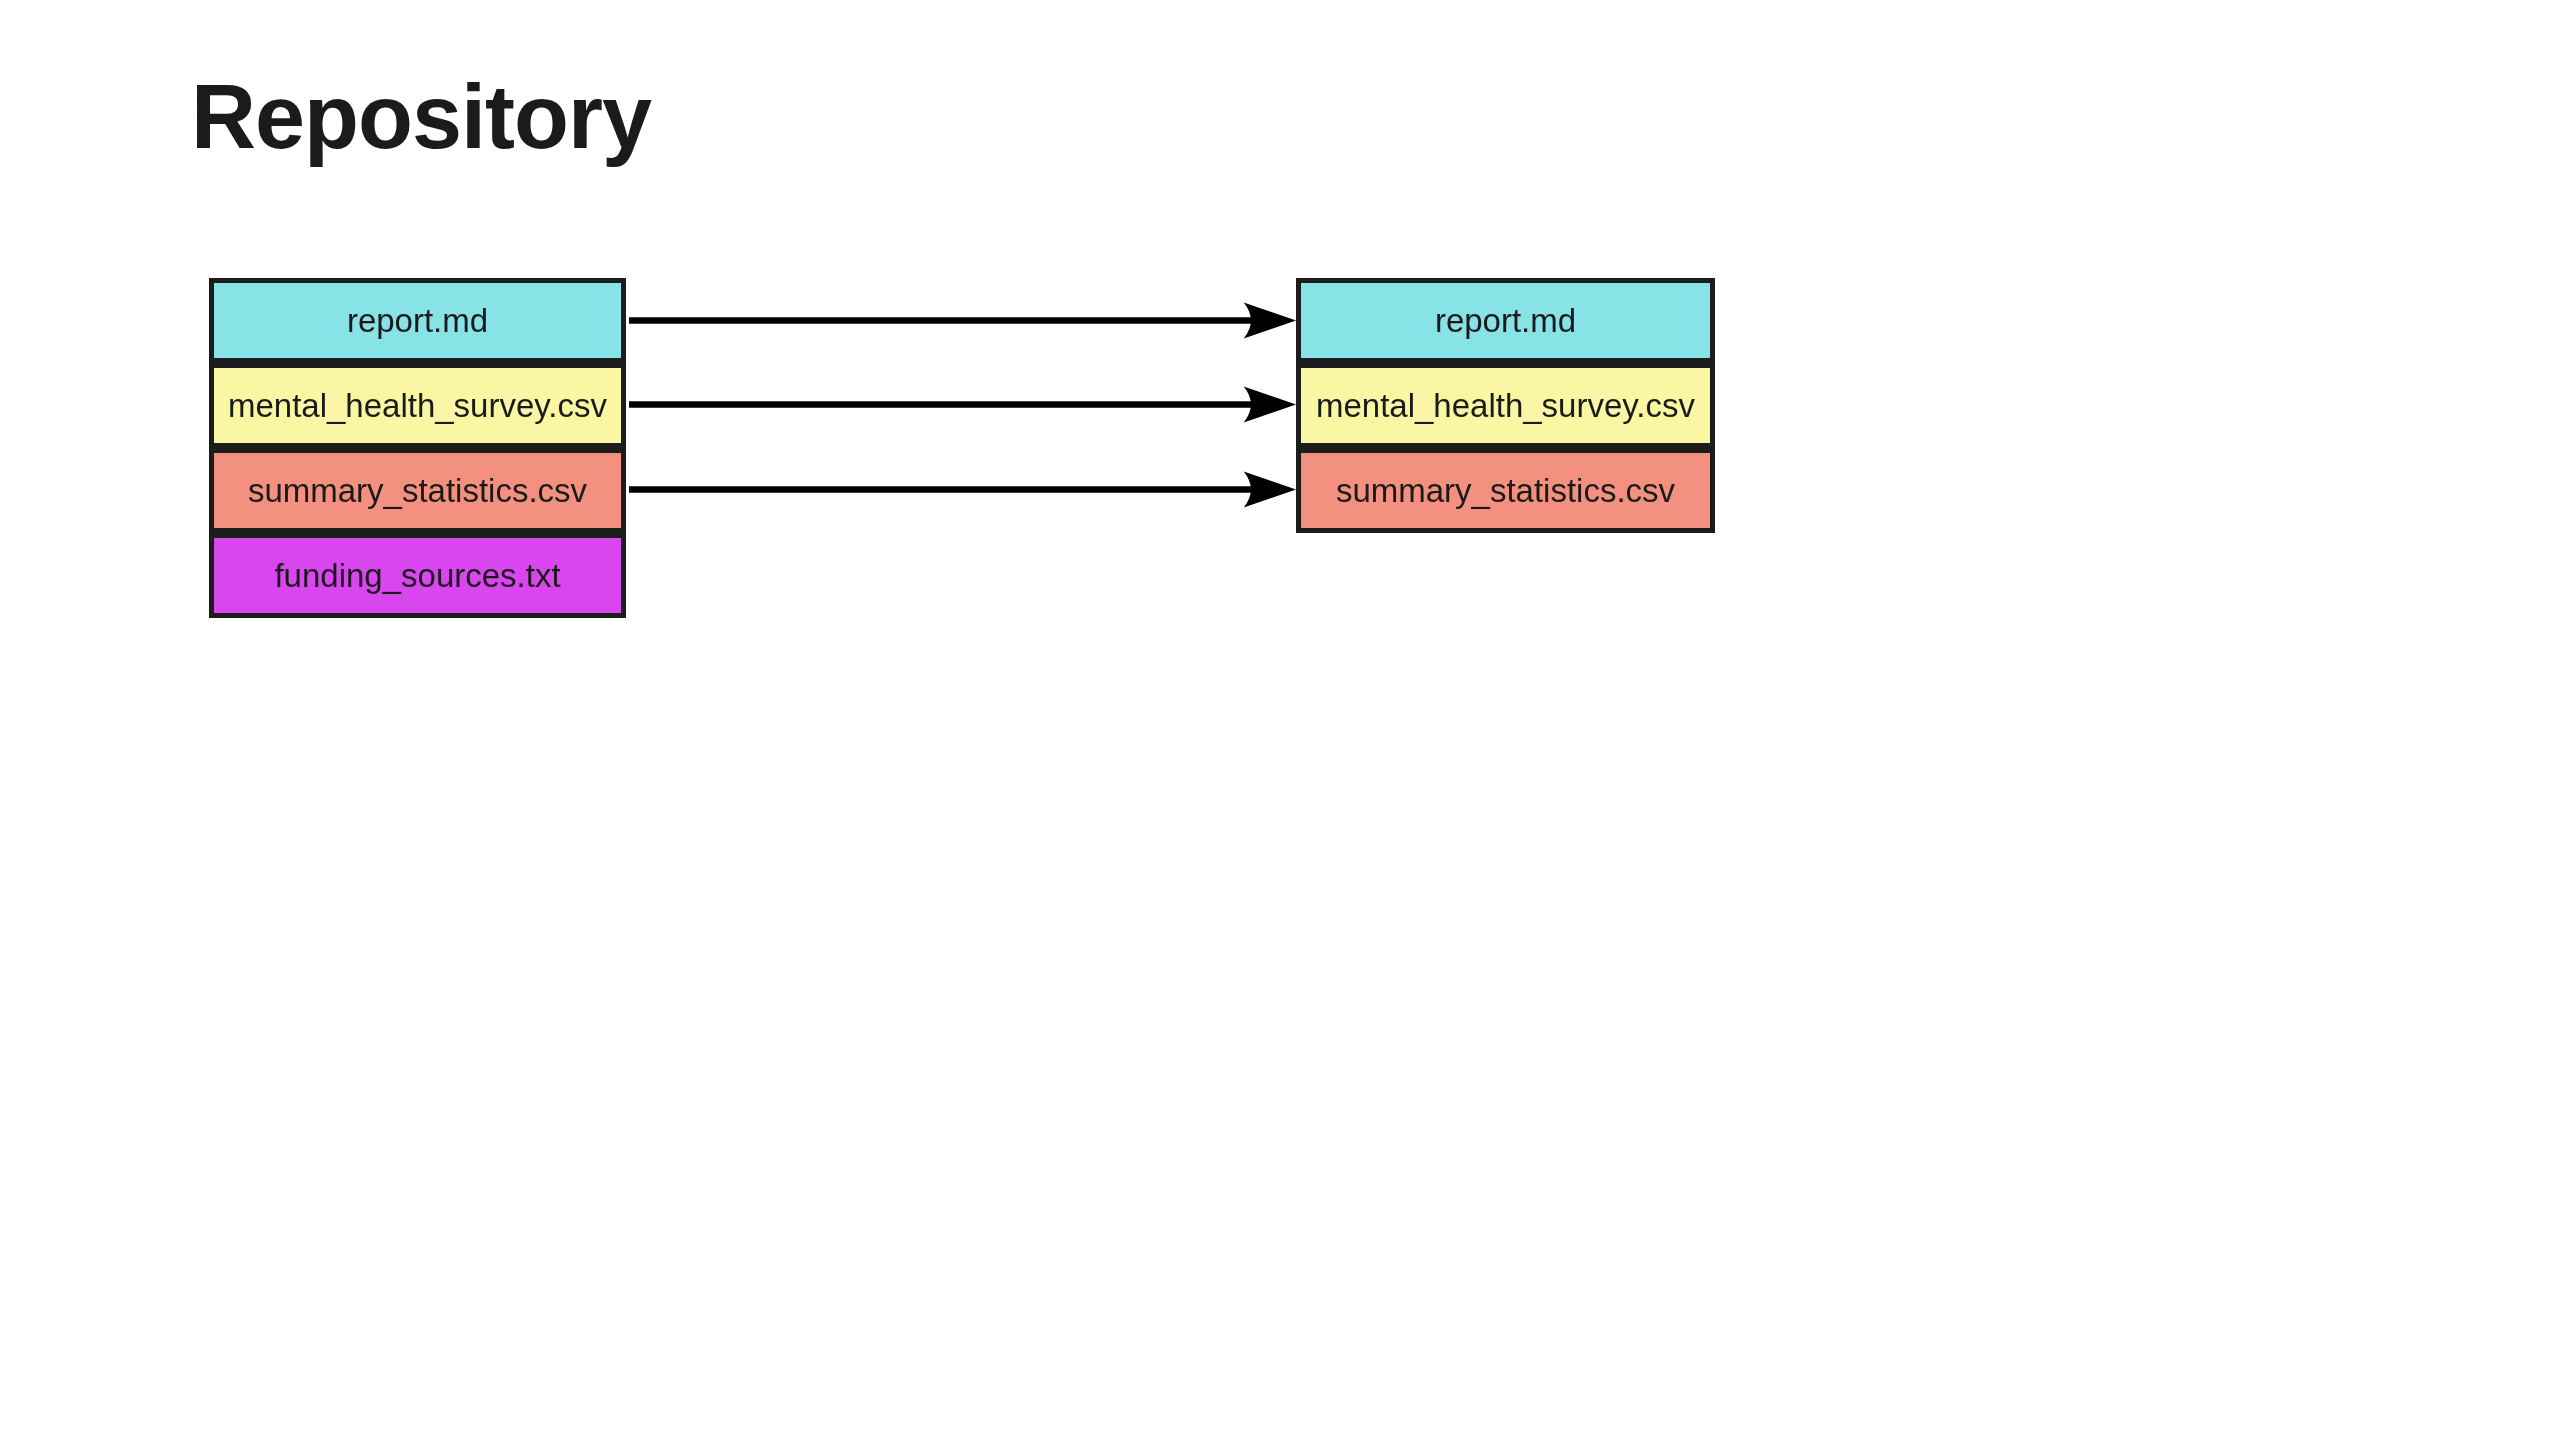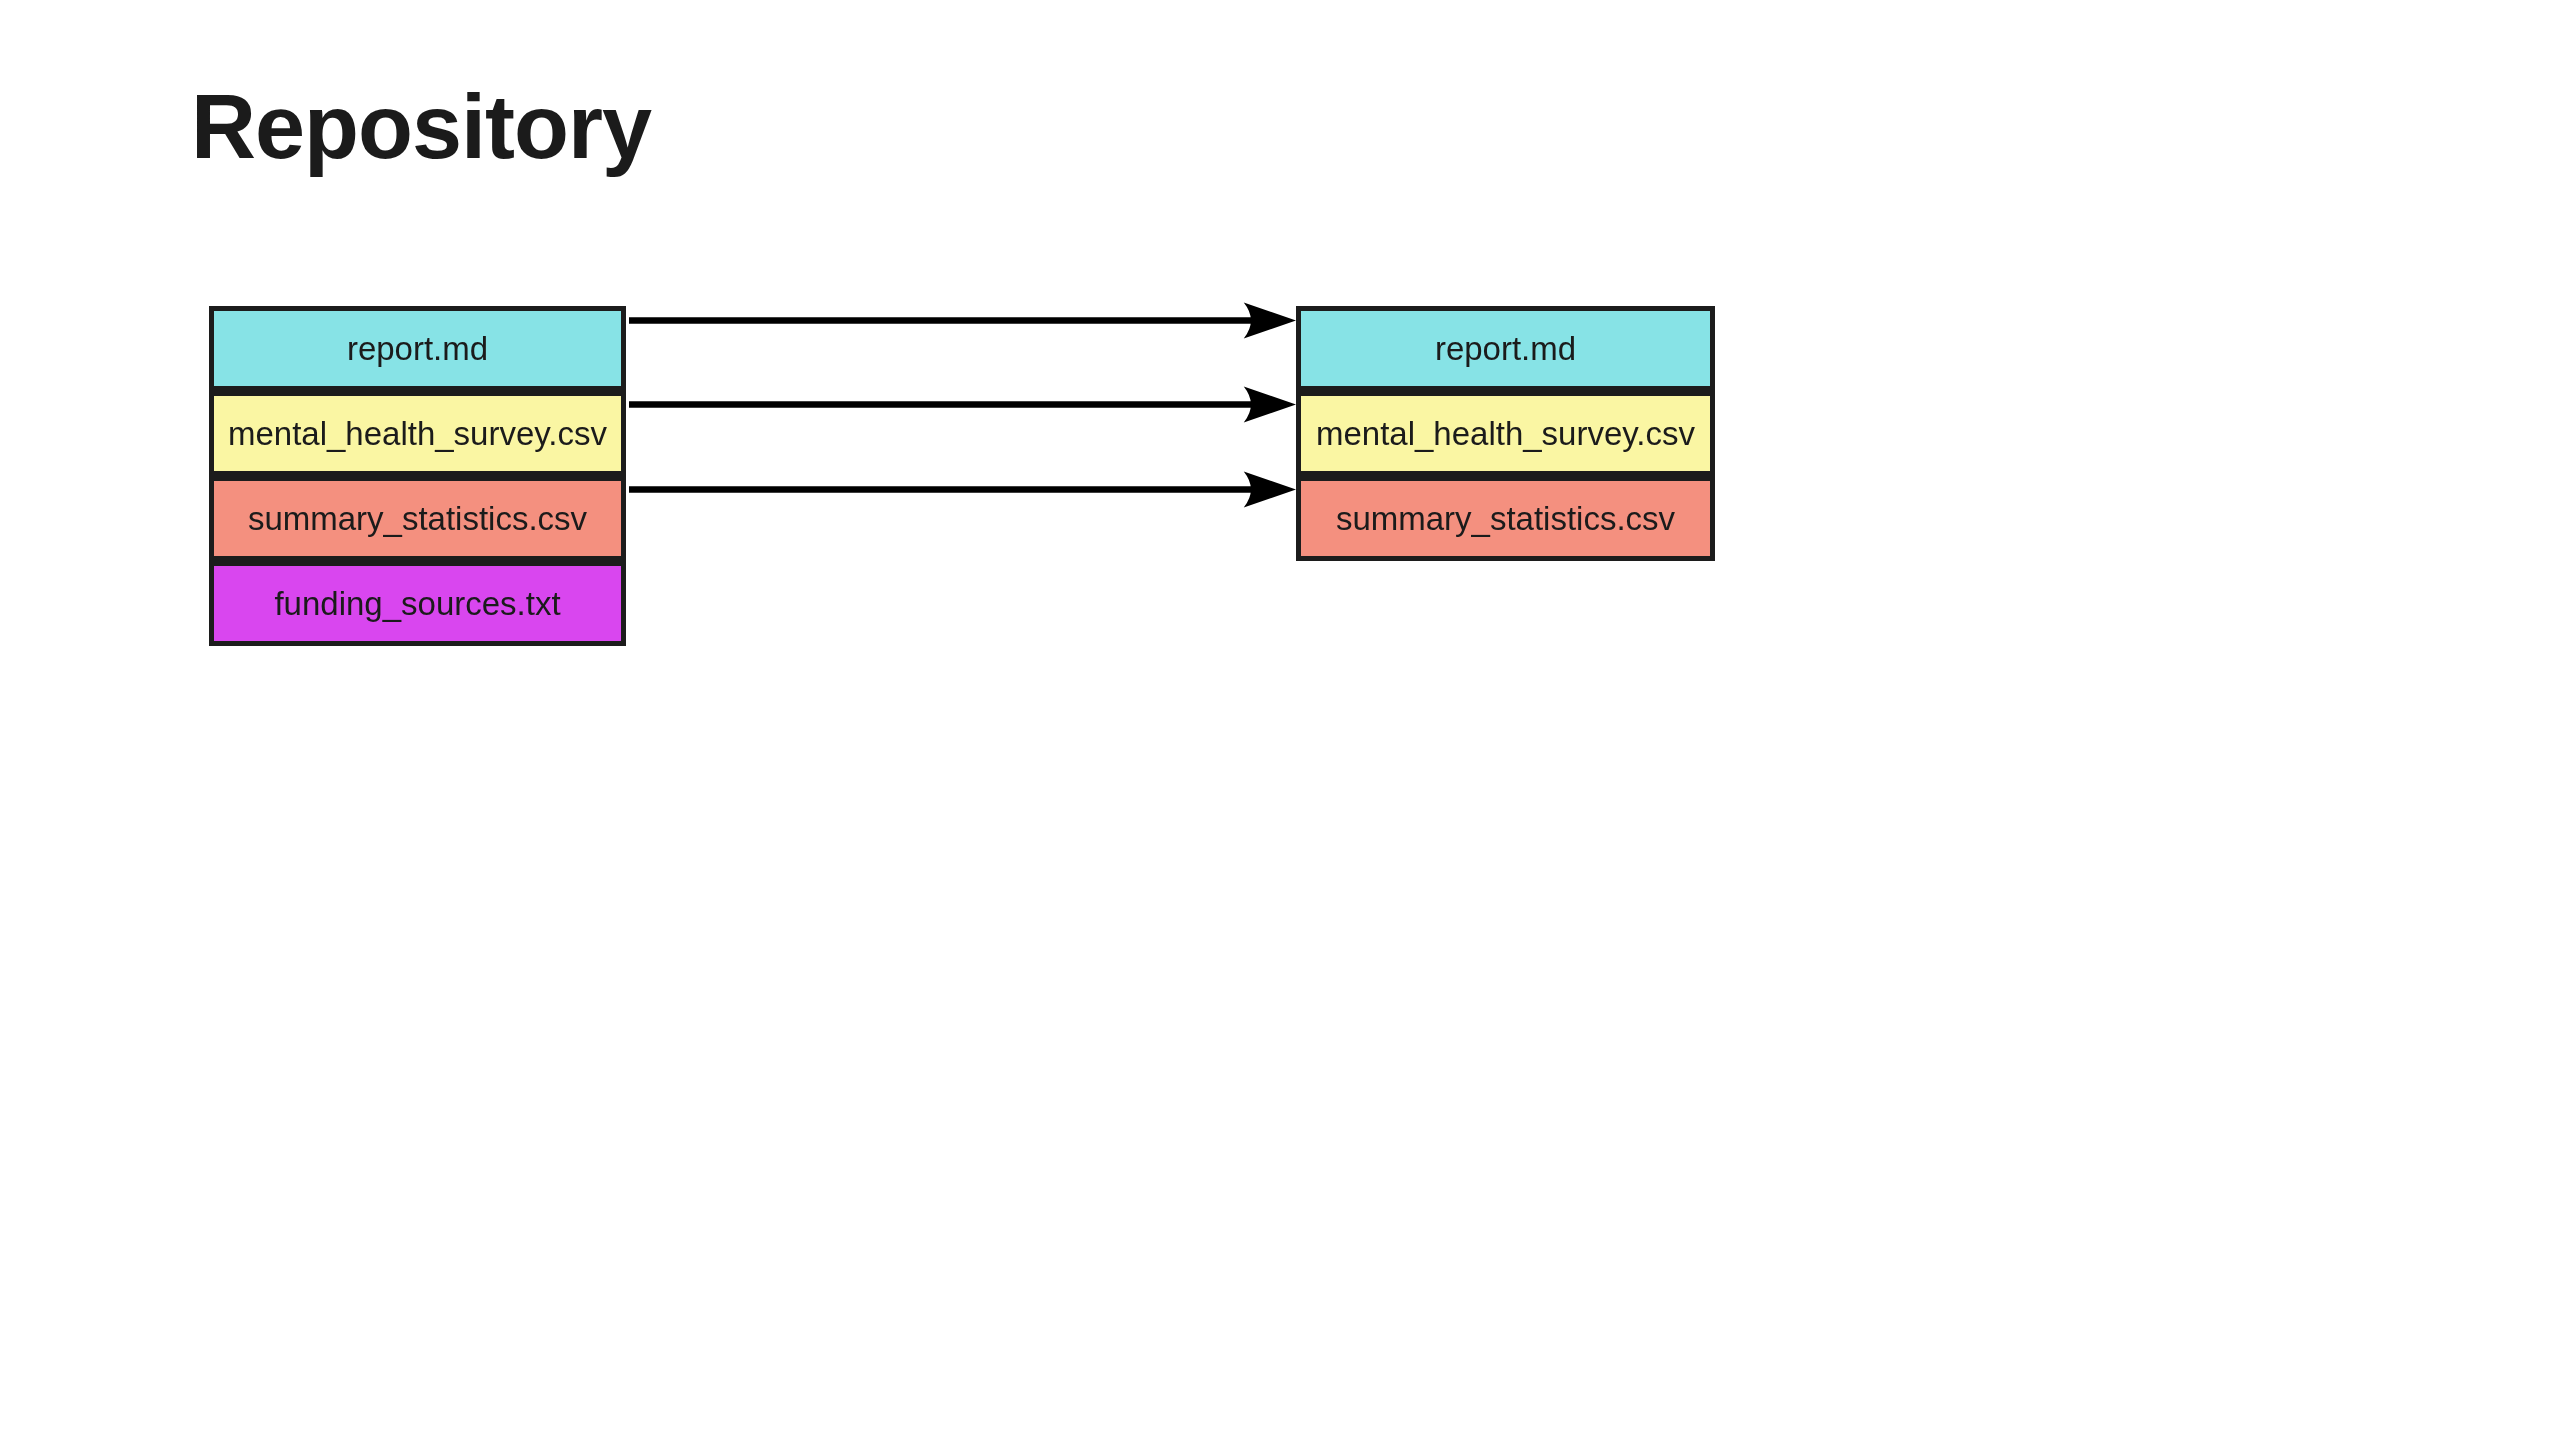--- a/index.html
+++ b/index.html
@@ -12,37 +12,36 @@
     font-family: "Liberation Sans", "DejaVu Sans", sans-serif;
   }
   .canvas {
     position: relative;
     width: 2898px;
     height: 1450px;
     background: #ffffff;
   }
   .col-title {
     position: absolute;
-    top: 78px;
+    top: 68px;
     font-size: 90px;
     font-weight: 700;
     letter-spacing: -1px;
     color: #1b1b1b;
     white-space: nowrap;
     line-height: 1.1;
   }
   #repo-title    { left: 191px; }
   #staging-title { left: 1235px; }
 
   .file-stack {
     position: absolute;
     top: 278px;
     display: flex;
     flex-direction: column;
-    margin-top: 28px;
   }
   #repo-stack    { left: 209px;  width: 417px; }
   #staging-stack { left: 1296px; width: 419px; }
 
   .file-box {
     box-sizing: border-box;
     width: 100%;
     height: 85px;
     border: 5.1px solid #1c1c1c;
     display: flex;

